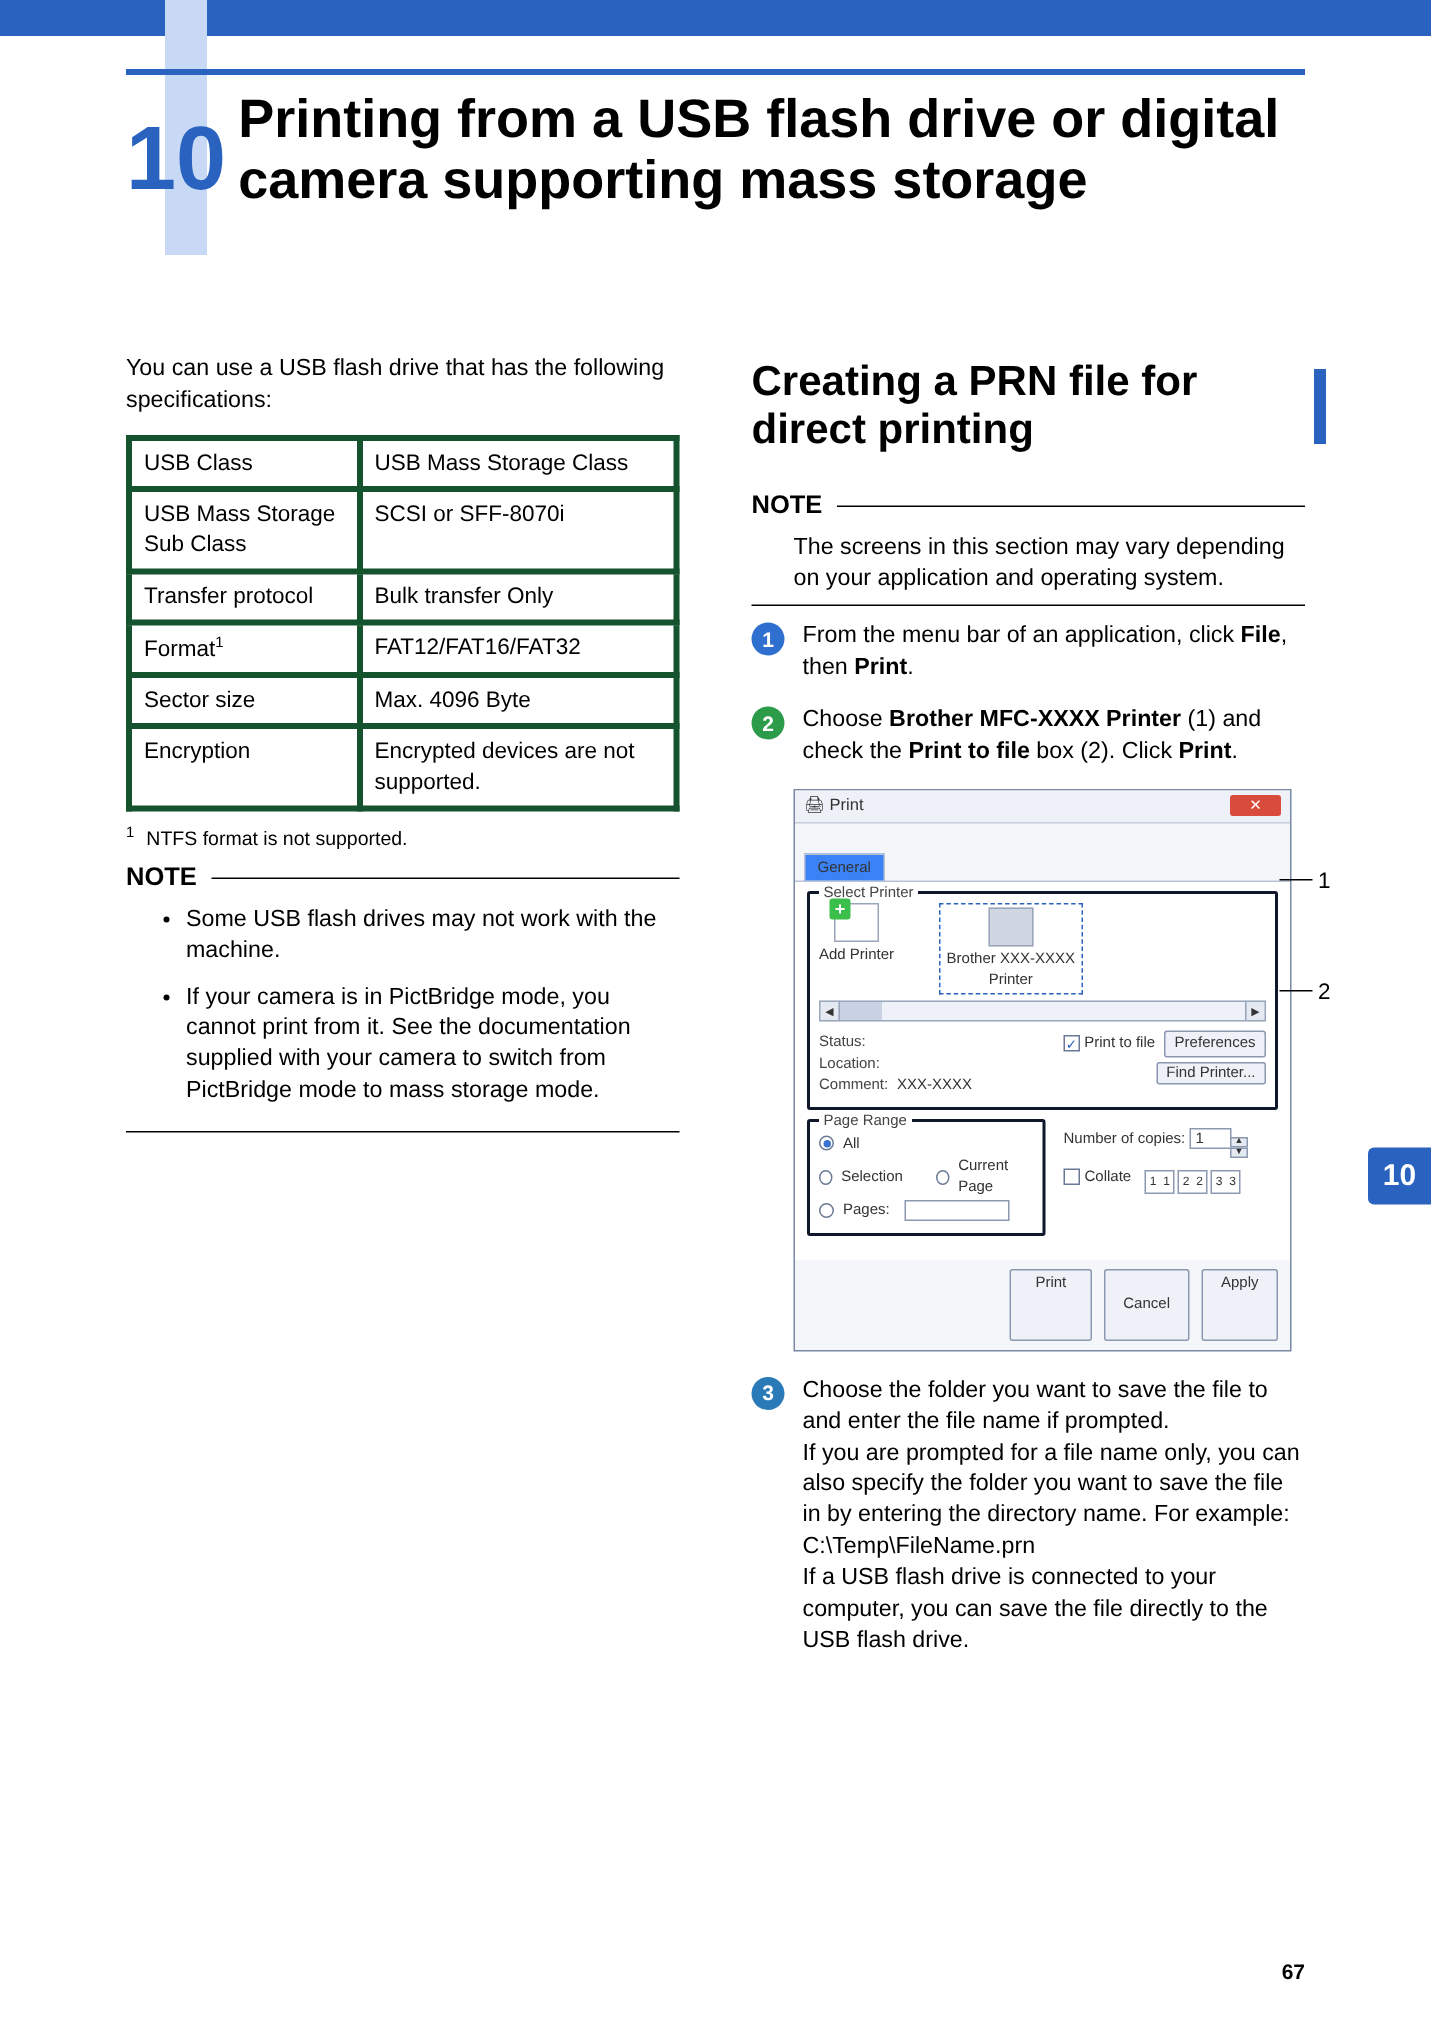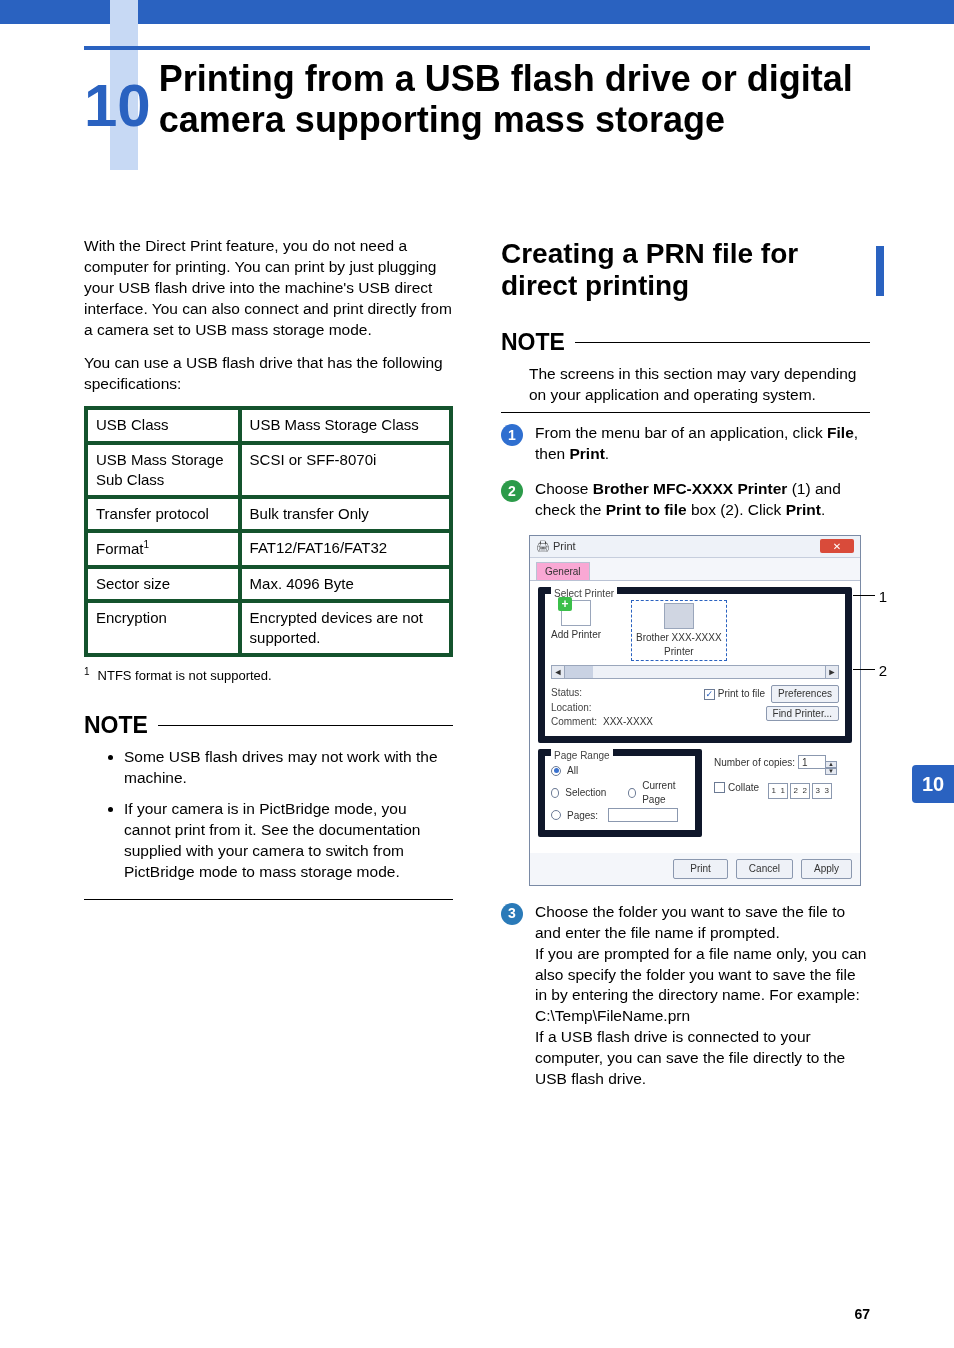--- a/index.html
+++ b/index.html
@@ -70,24 +70,24 @@
     border: 4px solid #14532d;
     padding: 5px 8px;
     font-size: 15px;
     vertical-align: top;
   }
   .footnote-mark { font-size: 10px; vertical-align: super; }
   .footnote { font-size: 13px; margin-top: 6px; }
   .footnote .num { font-size: 10px; vertical-align: super; margin-right: 8px; }
   .note-header {
     font-weight: bold;
-    font-size: 23px;
-    display: flex;
-    align-items: center;
-    margin-top: 25px;
+    font-size: 17px;
+    display: flex;
+    align-items: center;
+    margin-top: 6px;
   }
   .note-header .rule {
     flex: 1;
     border-top: 1.5px solid #000;
     margin-left: 10px;
     height: 0;
   }
   .note-body {
     padding: 6px 0 6px 20px;
     border-bottom: 1.5px solid #000;
@@ -159,32 +159,32 @@
     font-size: 10px;
     display: flex;
     align-items: center;
     justify-content: center;
     border-radius: 2px;
   }
   .dialog-tab {
     padding: 2px 8px;
     border: 1px solid #b9c2d4;
     border-bottom: none;
-    background: #f9a8d4;
+    background: #3b82f6;
     display: inline-block;
-    margin: 4px 0 0 6px;
+    margin: 20px 0 0 6px;
     font-size: 10px;
   }
   .dialog-body {
     border-top: 1px solid #b9c2d4;
     background: #fff;
     padding: 6px 8px 10px 8px;
   }
   .group {
-    border: 7px solid #0f172a;
+    border: 2px solid #0f172a;
     border-radius: 2px;
     padding: 6px;
     margin-bottom: 6px;
     position: relative;
   }
   .group-label {
     position: absolute;
     top: -7px; left: 6px;
     background: #fff;
     padding: 0 3px;
@@ -375,21 +375,20 @@
 <div class="heading-rule"></div>
 
 <div class="heading-wrap">
   <div class="chapter-num">10</div>
   <div class="chapter-title">Printing from a USB flash drive or digital camera supporting mass storage</div>
 </div>
 
 <div class="content">
 
   <div class="col">
-    <p class="para">With the Direct Print feature, you do not need a computer for printing. You can print by just plugging your USB flash drive into the machine's USB direct interface. You can also connect and print directly from a camera set to USB mass storage mode.</p>
     <p class="para">You can use a USB flash drive that has the following specifications:</p>
 
     <table class="spec">
       <tbody>
           <tr>
         <td>USB Class</td>
         <td>USB Mass Storage Class</td>
       </tr>
       <tr>
         <td>USB Mass Storage Sub Class</td>
@@ -558,21 +557,21 @@
                       <span>3</span>
                       <span>3</span>
                     </span>
                 </span>
               </div>
             </div>
           </div>
         </div>
         <div class="dialog-buttons">
           <span class="btn" style="padding:2px 16px;">Print</span>
-          <span class="btn" style="padding:2px 12px;">Cancel</span>
+          <span class="btn" style="padding:16px 12px;">Cancel</span>
           <span class="btn" style="padding:2px 12px;">Apply</span>
         </div>
       </div>
 
       <div class="callout" style="top:52px; right:-26px;">
         <span class="line" style="right:12px; top:8px; width:22px;"></span>
         <span>1</span>
       </div>
       <div class="callout" style="top:126px; right:-26px;">
         <span class="line" style="right:12px; top:8px; width:22px;"></span>

